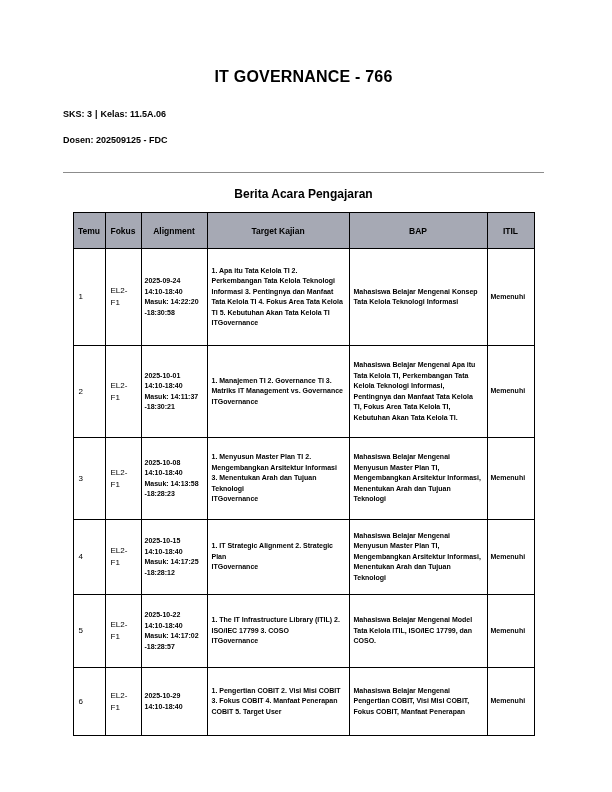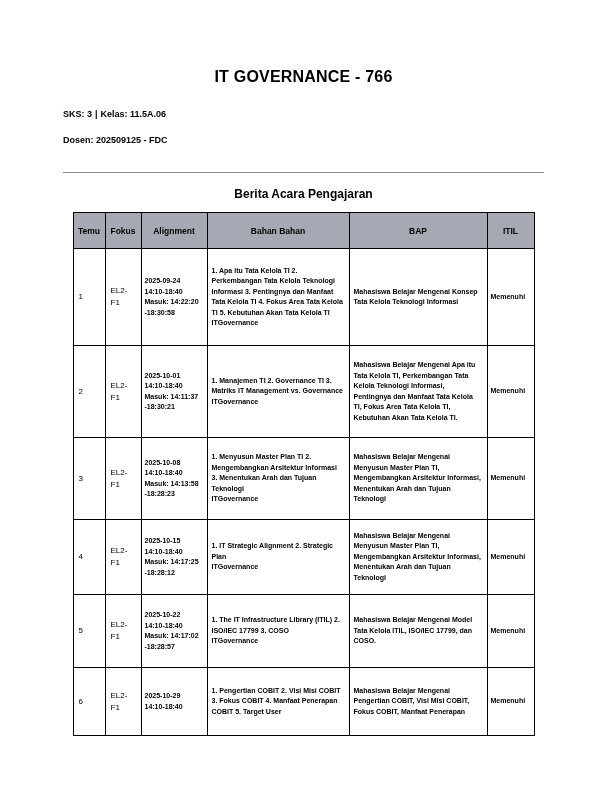--- a/index.html
+++ b/index.html
@@ -110,21 +110,21 @@
       <col style="width:66px">
       <col style="width:142px">
       <col style="width:138px">
       <col style="width:47px">
     </colgroup>
     <thead>
       <tr>
         <th>Temu</th>
         <th>Fokus</th>
         <th>Alignment</th>
-        <th>Bahan Bahan</th>
+        <th>Target Kajian</th>
         <th>BAP</th>
         <th>ITIL</th>
       </tr>
     </thead>
     <tbody>
         <tr>
           <td class="col-temu">1</td>
           <td class="col-ruang">EL2-F1</td>
           <td class="col-kehadiran">2025-09-24
 14:10-18:40

